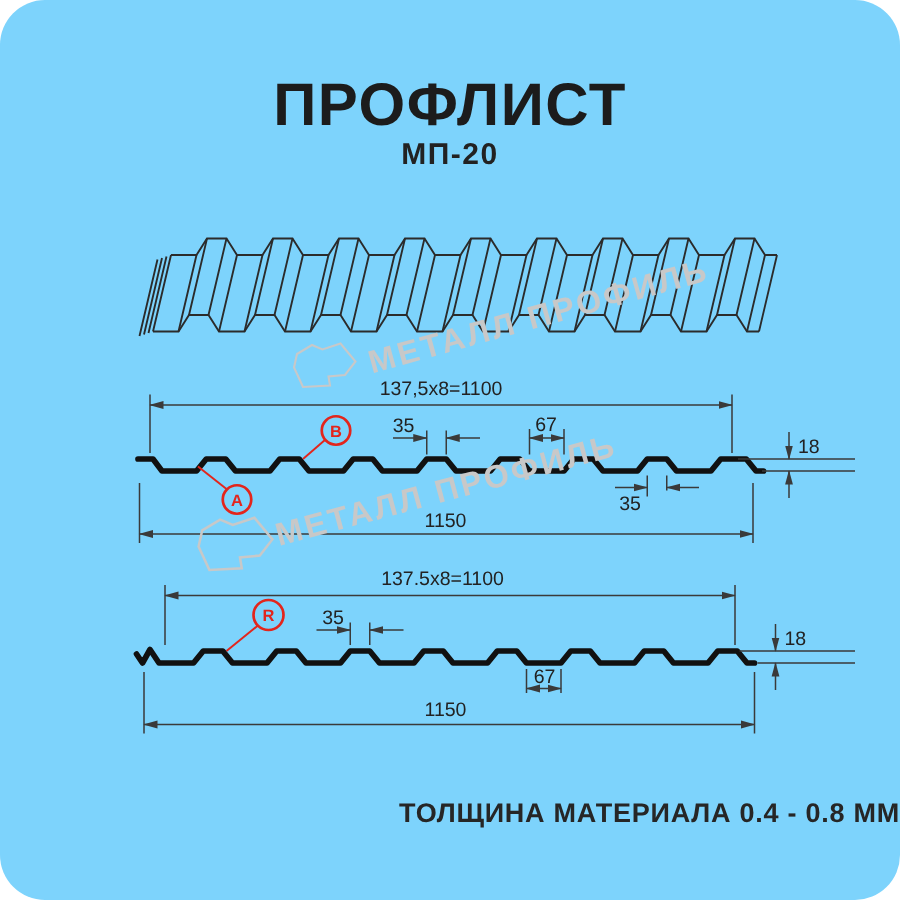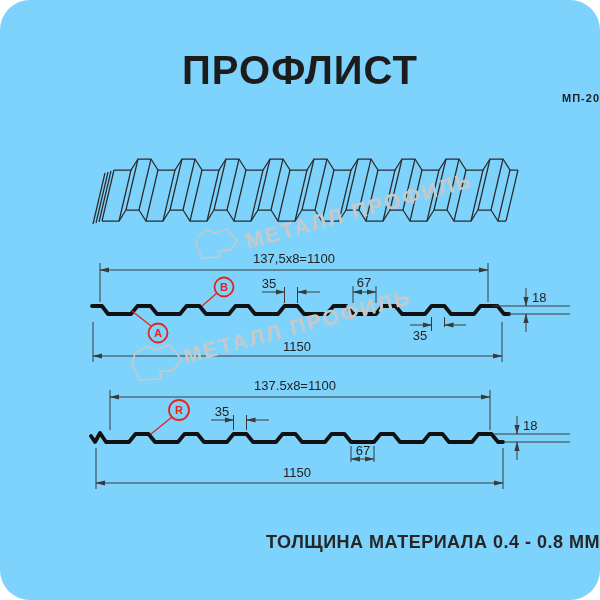--- a/index.html
+++ b/index.html
@@ -1,21 +1,21 @@
 <!DOCTYPE html>
 <html><head>
 <meta charset="utf-8">
 <style>
   html,body{margin:0;padding:0;background:#ffffff;}
   .page{position:relative;width:600px;height:600px;background:#7dd3fc;overflow:hidden;
         font-family:"Liberation Sans",sans-serif;border-radius:30px;}
   .title{position:absolute;top:48px;left:0;width:600px;text-align:center;
          font-size:40px;font-weight:800;letter-spacing:1px;color:#1c1c1c;margin:0;}
-  .subtitle{position:absolute;top:92px;left:0;width:600px;text-align:right;
-            font-size:11px;font-weight:600;letter-spacing:1px;color:#222;}
+  .subtitle{position:absolute;top:92px;left:0;width:600px;text-align:center;
+            font-size:20px;font-weight:600;letter-spacing:1px;color:#222;}
   .footnote{position:absolute;top:532px;left:0;width:600px;text-align:right;
             font-size:18px;font-weight:600;letter-spacing:.5px;color:#262626;}
   svg.diagram{position:absolute;left:0;top:0;}
   .draw{stroke:#2b2b2b;stroke-width:1.25;fill:none;}
   .prof{stroke:#111;stroke-width:3.8;fill:none;stroke-linejoin:round;stroke-linecap:round;}
   .dim{stroke:#3a3a3a;stroke-width:1;fill:none;}
   .dimtxt{fill:#222;font-size:13px;font-family:"Liberation Sans",sans-serif;}
   .red{stroke:#e3251c;fill:none;}
   .redtxt{fill:#e3251c;font-size:11px;font-weight:bold;text-anchor:middle;
           font-family:"Liberation Sans",sans-serif;}

